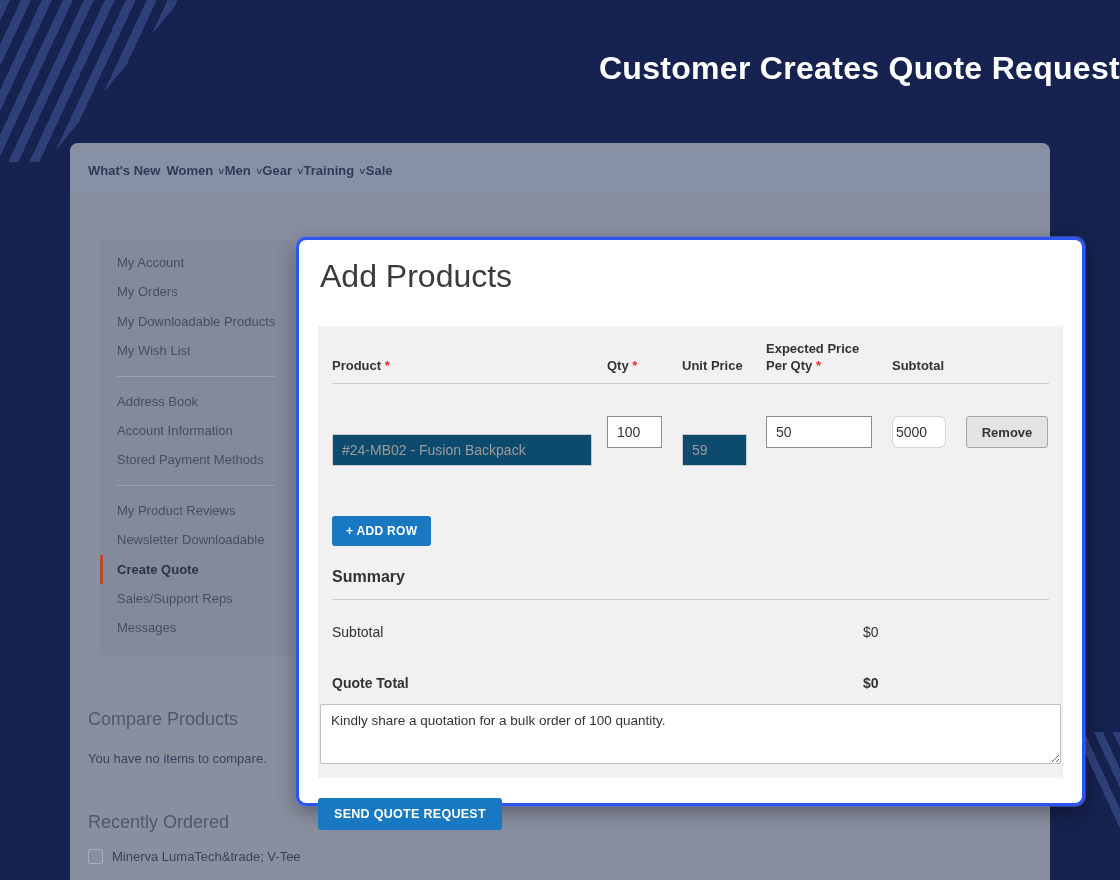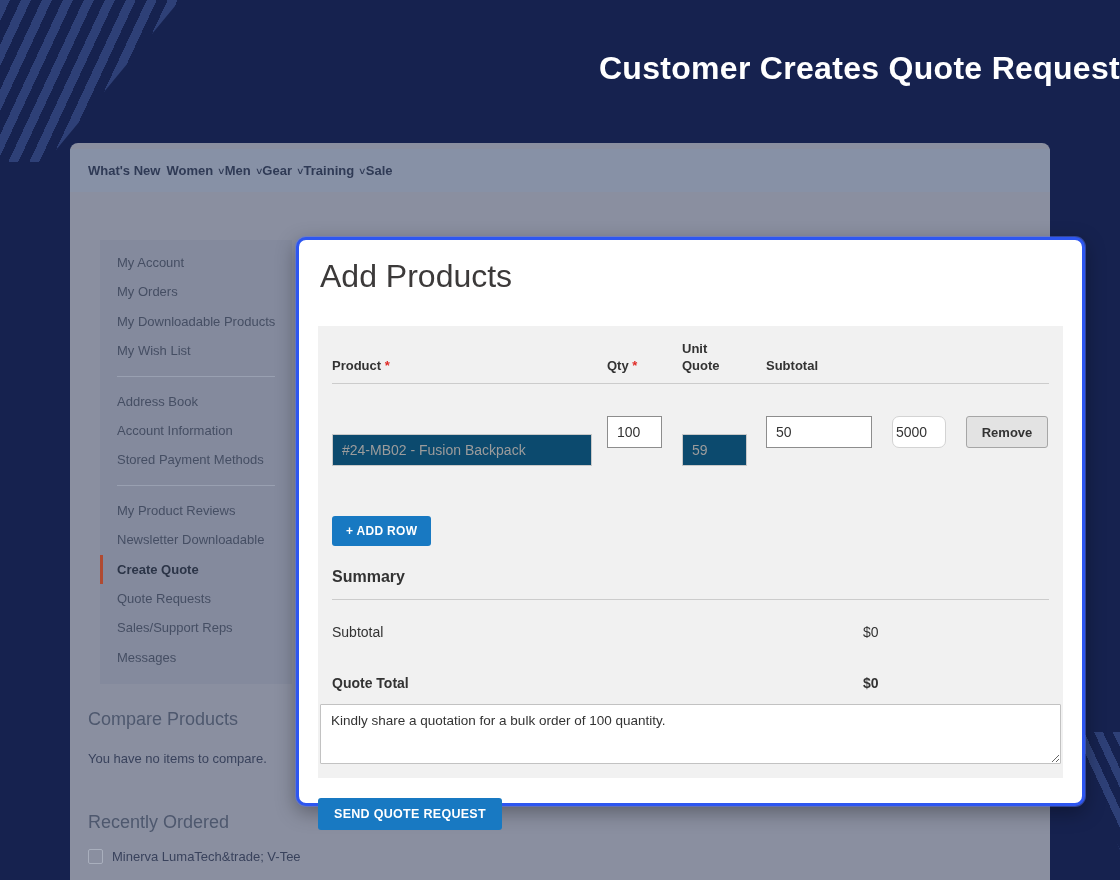--- a/index.html
+++ b/index.html
@@ -128,21 +128,20 @@
     <div class="sb-item">My Downloadable Products</div>
     <div class="sb-item">My Wish List</div>
     <div class="sb-divider"></div>
     <div class="sb-item">Address Book</div>
     <div class="sb-item">Account Information</div>
     <div class="sb-item">Stored Payment Methods</div>
     <div class="sb-divider"></div>
     <div class="sb-item">My Product Reviews</div>
     <div class="sb-item">Newsletter Downloadable</div>
     <div class="sb-item active">Create Quote</div>
-    <div class="sb-item">Quote Requests</div>
     <div class="sb-item">Sales/Support Reps</div>
     <div class="sb-item">Messages</div>
   </div>
 
   <div class="side-h" style="top:566px;">Compare Products</div>
   <div class="side-t" style="top:608px;">You have no items to compare.</div>
 
   <div class="side-h" style="top:669px;">Recently Ordered</div>
   <div class="recent-item">
     <span class="checkbox"></span>
@@ -158,21 +157,25 @@
     <div class="cols">
       <div class="c-product th">
         <span>Product</span>
         <span class="req">*</span>
       </div>
       <div class="c-qty th">
         <span>Qty</span>
         <span class="req">*</span>
       </div>
       <div class="c-unit th">
-        <span>Unit Quote</span>
+        <span>Unit Price</span>
+      </div>
+      <div class="c-expected th">
+        <span>Expected Price Per Qty</span>
+        <span class="req">*</span>
       </div>
       <div class="c-subtotal th">
         <span>Subtotal</span>
       </div>
       <div class="c-remove th"></div>
     </div>
     <div class="hdr-divider"></div>
 
     <div class="row-inputs">
       <div class="c-product">

